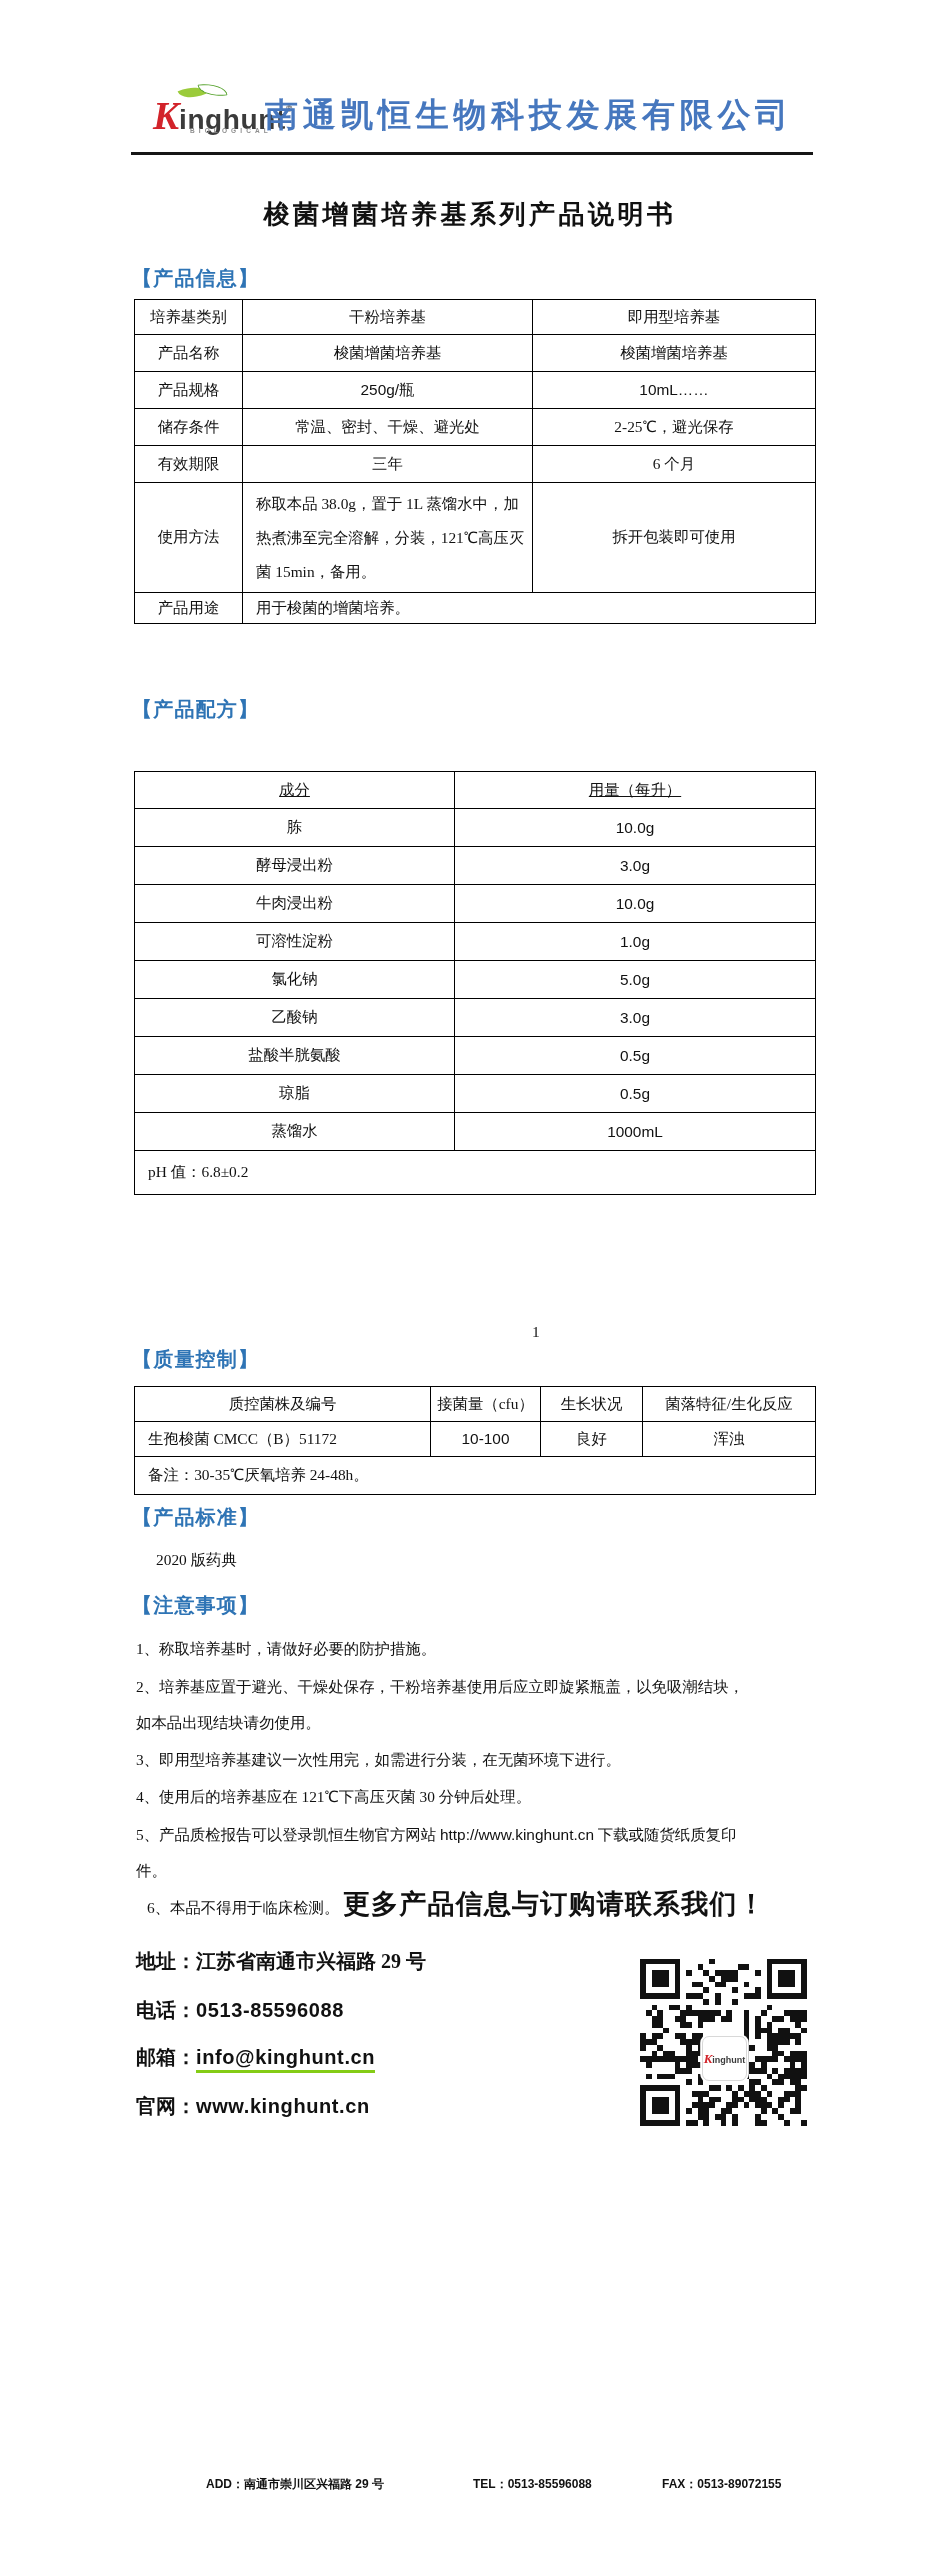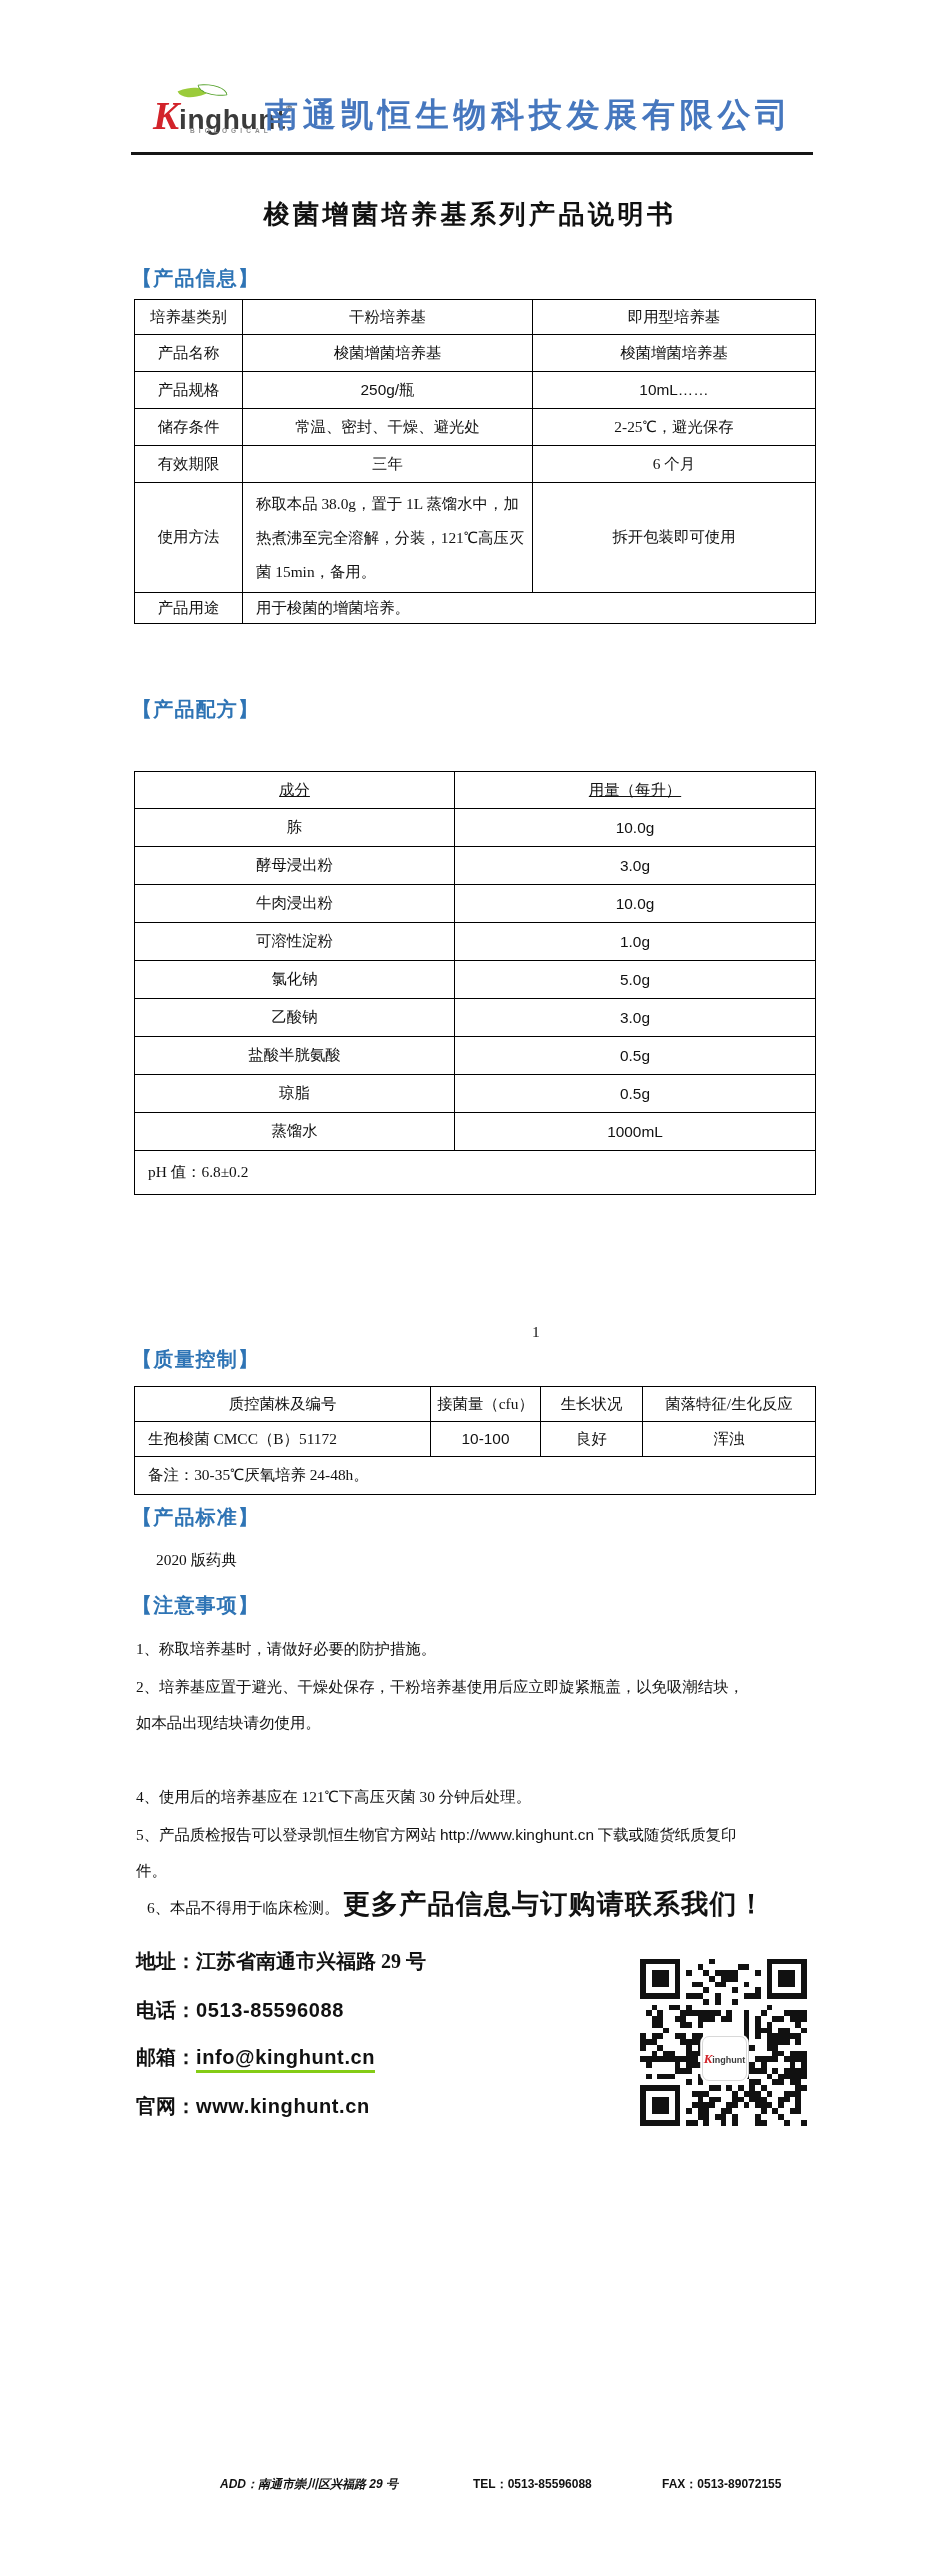--- a/index.html
+++ b/index.html
@@ -70,21 +70,21 @@
   .qr-wrap svg{width:167px;height:170px;display:block;fill:#111;}
   .qr-logo{position:absolute;left:62px;top:64px;width:43px;height:43px;background:#fff;
            border:1.2px solid #d8d8d8;border-radius:7px;display:flex;align-items:center;
            justify-content:center;box-shadow:0 0 0 1.8px #fff;margin-top:15px;}
   .qr-logo .qk{font:italic bold 13px "Liberation Serif",serif;color:#D2232A;}
   .qr-logo .qr-rest{font:bold 9px "Liberation Sans",sans-serif;color:#3B3B3B;}
 
   
   .footer-item{position:absolute;top:2476px;font:bold 12px "Liberation Sans",sans-serif;
                color:#111;white-space:nowrap;}
-  #f-add{left:220px;font-style:italic;} #f-tel{left:473px;} #f-fax{left:662px;}
+  #f-add{left:206px;} #f-tel{left:473px;} #f-fax{left:662px;}
 </style>
 </head>
 <body>
 
 <div class="page">
 
   <div class="logo">
     <span class="leaf leaf1"></span>
     <span class="leaf leaf2"></span>
     <div class="logo-text"><span class="logo-k">K</span><span class="logo-rest">inghunt</span><span class="logo-reg">®</span></div>
@@ -222,20 +222,21 @@
   </tbody>
     </table>
 
   <div class="sec-h" id="h-standard">【产品标准】</div>
   <div class="standard-text">2020 版药典</div>
 
   <div class="sec-h" id="h-notice">【注意事项】</div>
   <div class="note" id="n1">1、称取培养基时，请做好必要的防护措施。</div>
   <div class="note" id="n2a">2、培养基应置于避光、干燥处保存，干粉培养基使用后应立即旋紧瓶盖，以免吸潮结块，</div>
   <div class="note" id="n2b">如本品出现结块请勿使用。</div>
+  <div class="note" id="n3">3、即用型培养基建议一次性用完，如需进行分装，在无菌环境下进行。</div>
   <div class="note" id="n4">4、使用后的培养基应在 121℃下高压灭菌 30 分钟后处理。</div>
   <div class="note" id="n5"><span>5、产品质检报告可以登录凯恒生物官方网站 </span><span class="url">http://www.kinghunt.cn</span><span> 下载或随货纸质复印</span></div>
   <div class="note" id="n5b">件。</div>
   <div class="note" id="n6">
     <span>6、本品不得用于临床检测。</span>
     <span class="promo">更多产品信息与订购请联系我们！</span>
   </div>
 
   <div class="contact-row" id="c1"><span class="contact-label">地址：</span><span class="contact-value">江苏省南通市兴福路 29 号</span></div>
   <div class="contact-row" id="c2"><span class="contact-label">电话：</span><span class="contact-value latin">0513-85596088</span></div>

